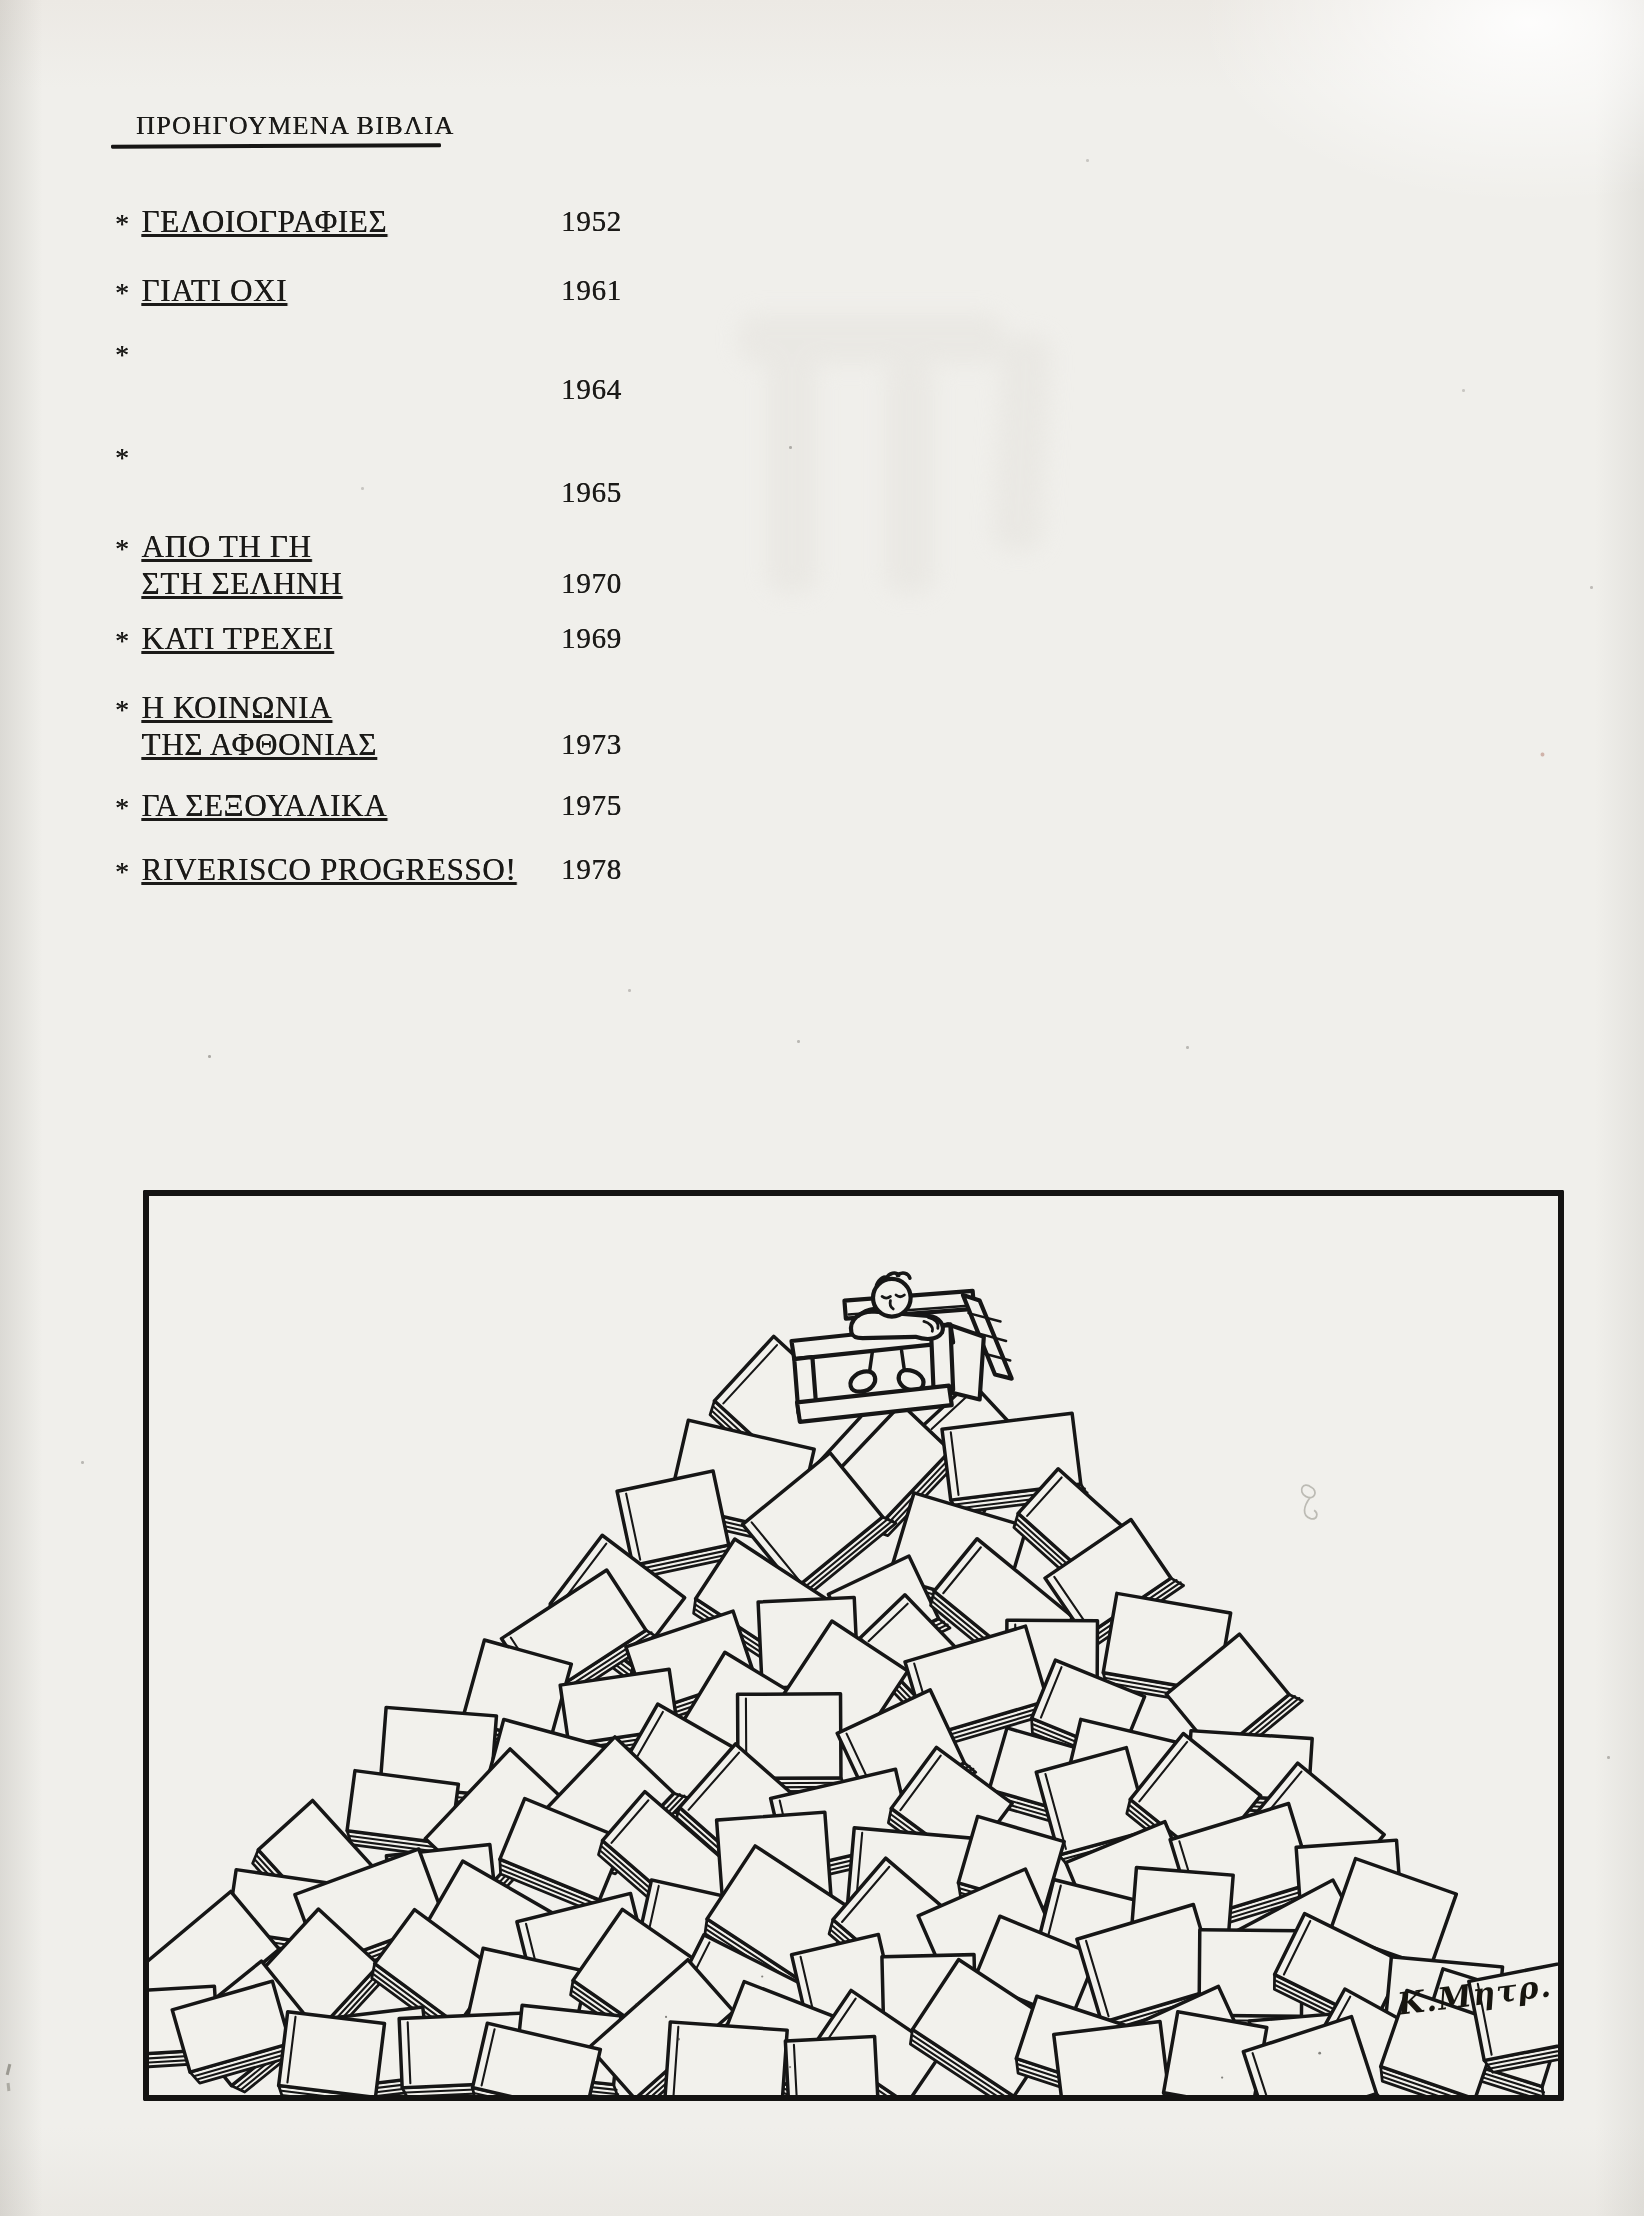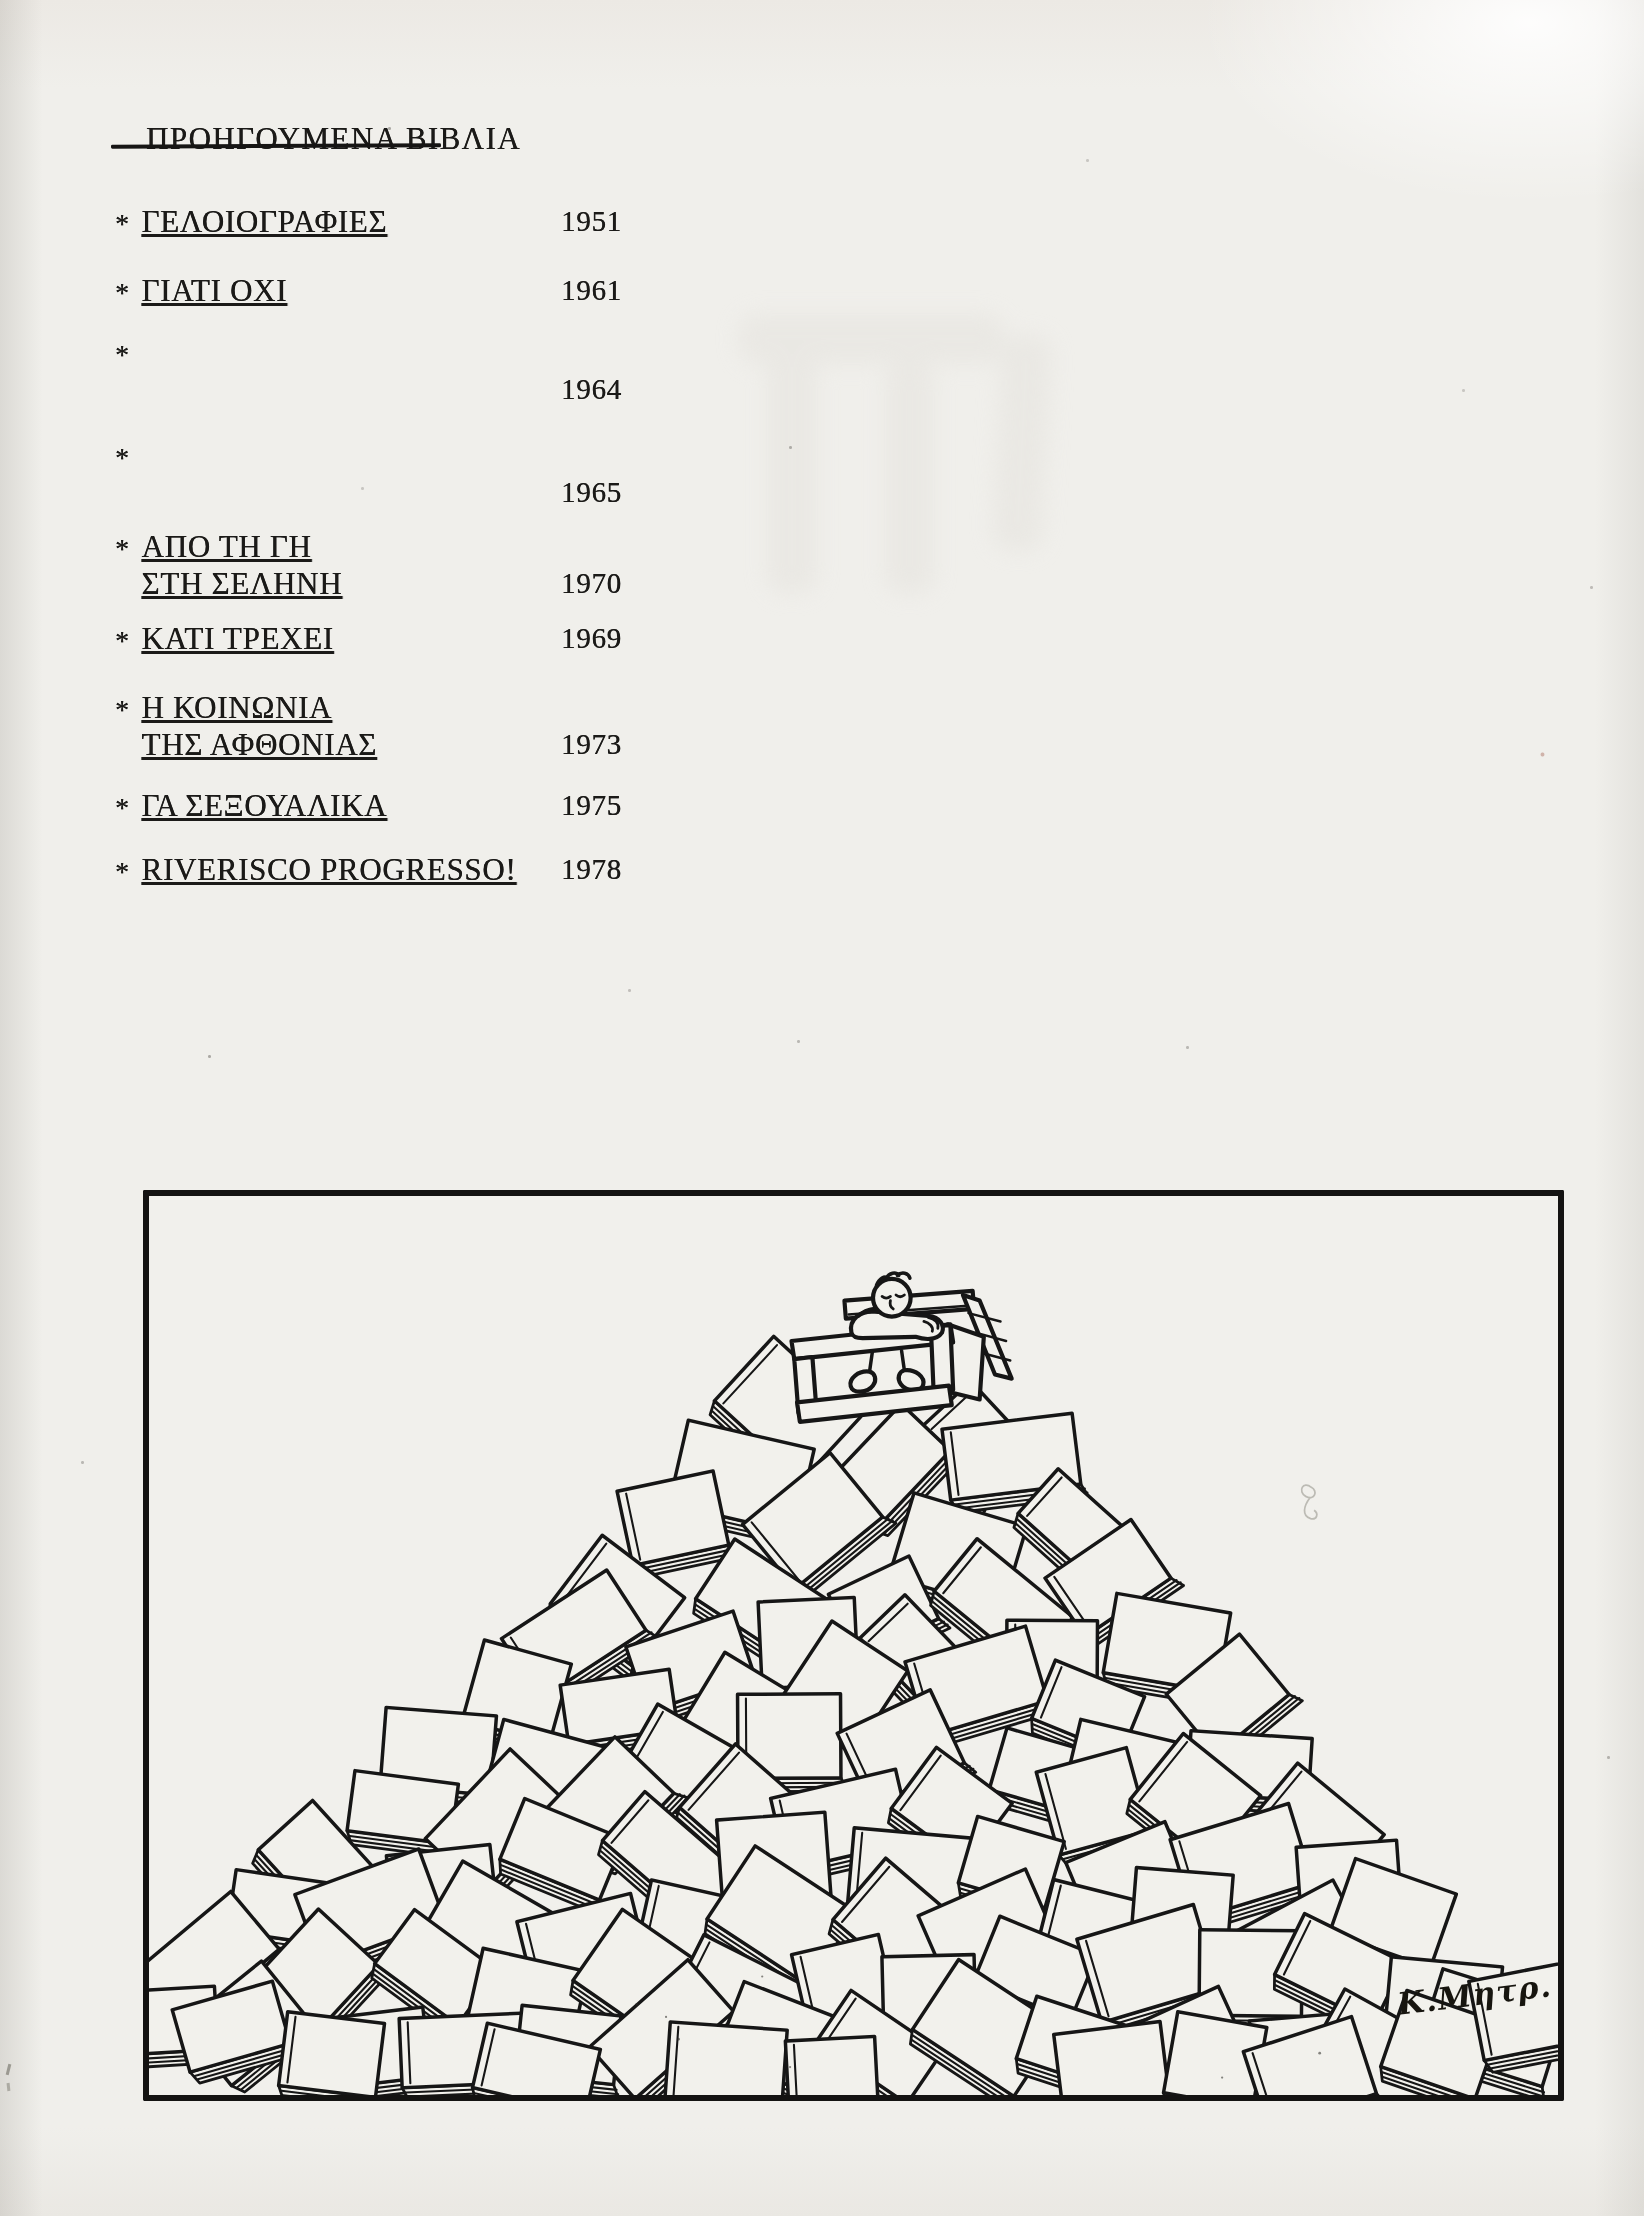--- a/index.html
+++ b/index.html
@@ -19,22 +19,22 @@
   
   .ghost{position:absolute;left:690px;top:300px;width:418px;height:334px;
          filter:blur(10.5px);opacity:.55;pointer-events:none;}
   .ghost i{position:absolute;background:#e5e3de;border-radius:16.7px;display:block;}
   .ghost i:nth-child(1){left:49px;top:14px;width:265px;height:50px;}
   .ghost i:nth-child(2){left:77px;top:56px;width:50px;height:237px;}
   .ghost i:nth-child(3){left:195px;top:64px;width:49px;height:230px;}
   .ghost i:nth-child(4){left:307px;top:35px;width:50px;height:216px;transform:rotate(3deg);}
 
   .page-title{
-    position:absolute;left:132px;top:107px;margin:14px;
-    font-size:31px;font-weight:normal;letter-spacing:1.4px;white-space:nowrap;text-align:center;
+    position:absolute;left:132px;top:107px;margin:4px;
+    font-size:26px;font-weight:normal;letter-spacing:1.4px;white-space:nowrap;text-align:center;
   }
   .title-underline{
     position:absolute;left:111px;top:144px;width:330px;height:3.5px;
     background:#161514;transform:rotate(-0.25deg);border-radius:1.4px;
   }
 
   ul.book-list{list-style:none;margin:0;padding:0;}
   li.book-item{position:absolute;left:115px;width:543px;font-size:31px;line-height:37px;}
   li.book-item .star{position:absolute;left:0;top:2.1px;font-size:28px;}
   li.book-item .btitle{position:absolute;left:26.5px;top:0;white-space:pre-line;letter-spacing:0.7px;text-decoration:underline;}
@@ -88,21 +88,21 @@
       <i></i>
     </div>
 
   <h1 class="page-title ink">ΠΡΟΗΓΟΥΜΕΝΑ ΒΙΒΛΙΑ</h1>
   <div class="title-underline"></div>
 
   <ul class="book-list">
     <li class="book-item ink">
       <span class="star">*</span>
       <span class="btitle">ΓΕΛΟΙΟΓΡΑΦΙΕΣ</span>
-      <span class="byear">1951</span>
+      <span class="byear">1952</span>
     </li>
     <li class="book-item ink">
       <span class="star">*</span>
       <span class="btitle">ΓΙΑΤΙ ΟΧΙ</span>
       <span class="byear">1961</span>
     </li>
     <li class="book-item ink">
       <span class="star">*</span>
       <span class="byear">1964</span>
     </li>

